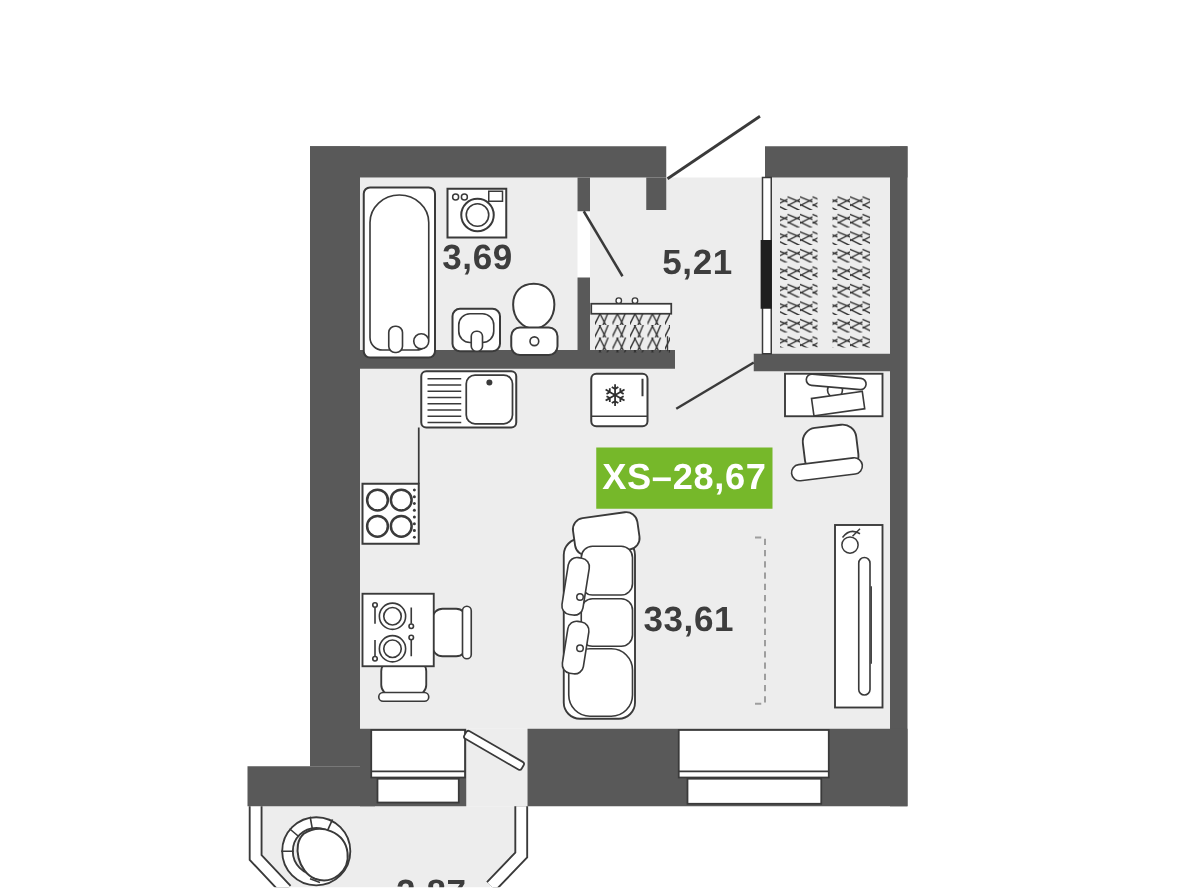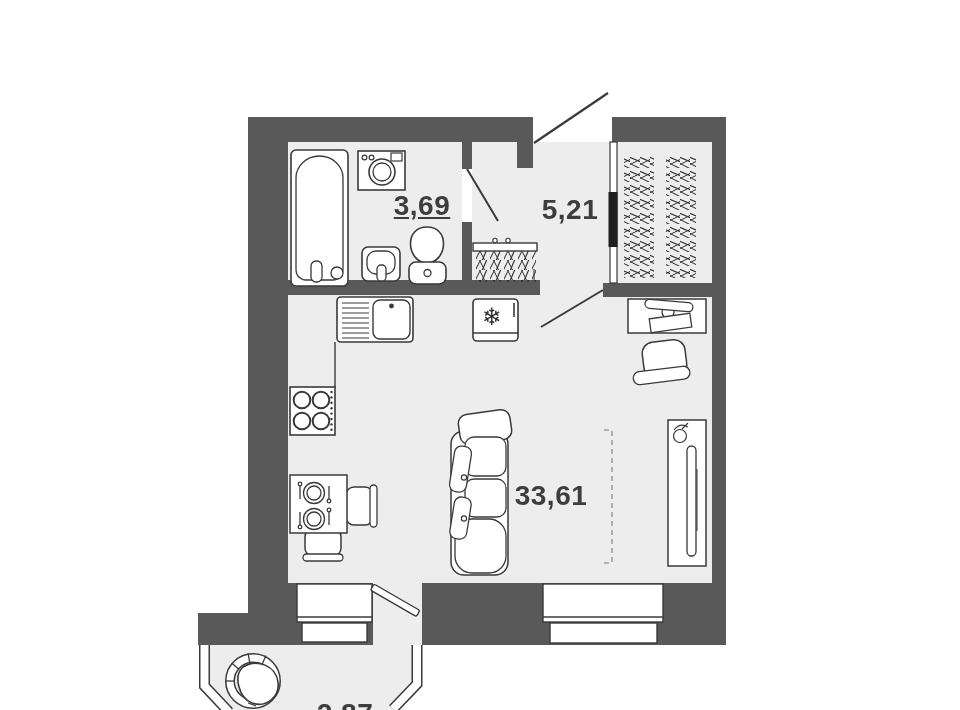--- a/index.html
+++ b/index.html
@@ -225,18 +225,19 @@
       <path d="M249.9,663.3 L248.1,653.4"></path>
       <path d="M239.2,669.4 L231.6,663"></path>
       <path d="M235,681 L225,681"></path>
       <path d="M262,664.5 L266,655.5"></path>
     </g>
     <path d="M243,667 C257,658 276,666 278,682 C280,697 266,708 252,703 C239,698 233,676 243,667 Z" fill="#ffffff" stroke="#3a3a3a" stroke-width="1.6"></path>
     <path d="M248,703 l8,3" stroke="#3a3a3a" stroke-width="1.2" fill="none"></path>
   </g>
 </svg>
 
-<div class="area-label" style="left:422px;top:206px;text-decoration:underline;">3,69</div>
-<div class="area-label" style="left:558px;top:210px;margin-left:12px;">5,21</div>
+<div class="area-label" style="left:382px;top:206px;">3,69</div>
+<div class="area-label" style="left:558px;top:210px;">5,21</div>
 <div class="area-label" style="left:551px;top:496px;">33,61</div>
 <div class="area-label" style="left:345px;top:714px;">2,87</div>
+<div class="unit-badge">XS–28,67</div>
 
 </div>
 
 </body></html>

